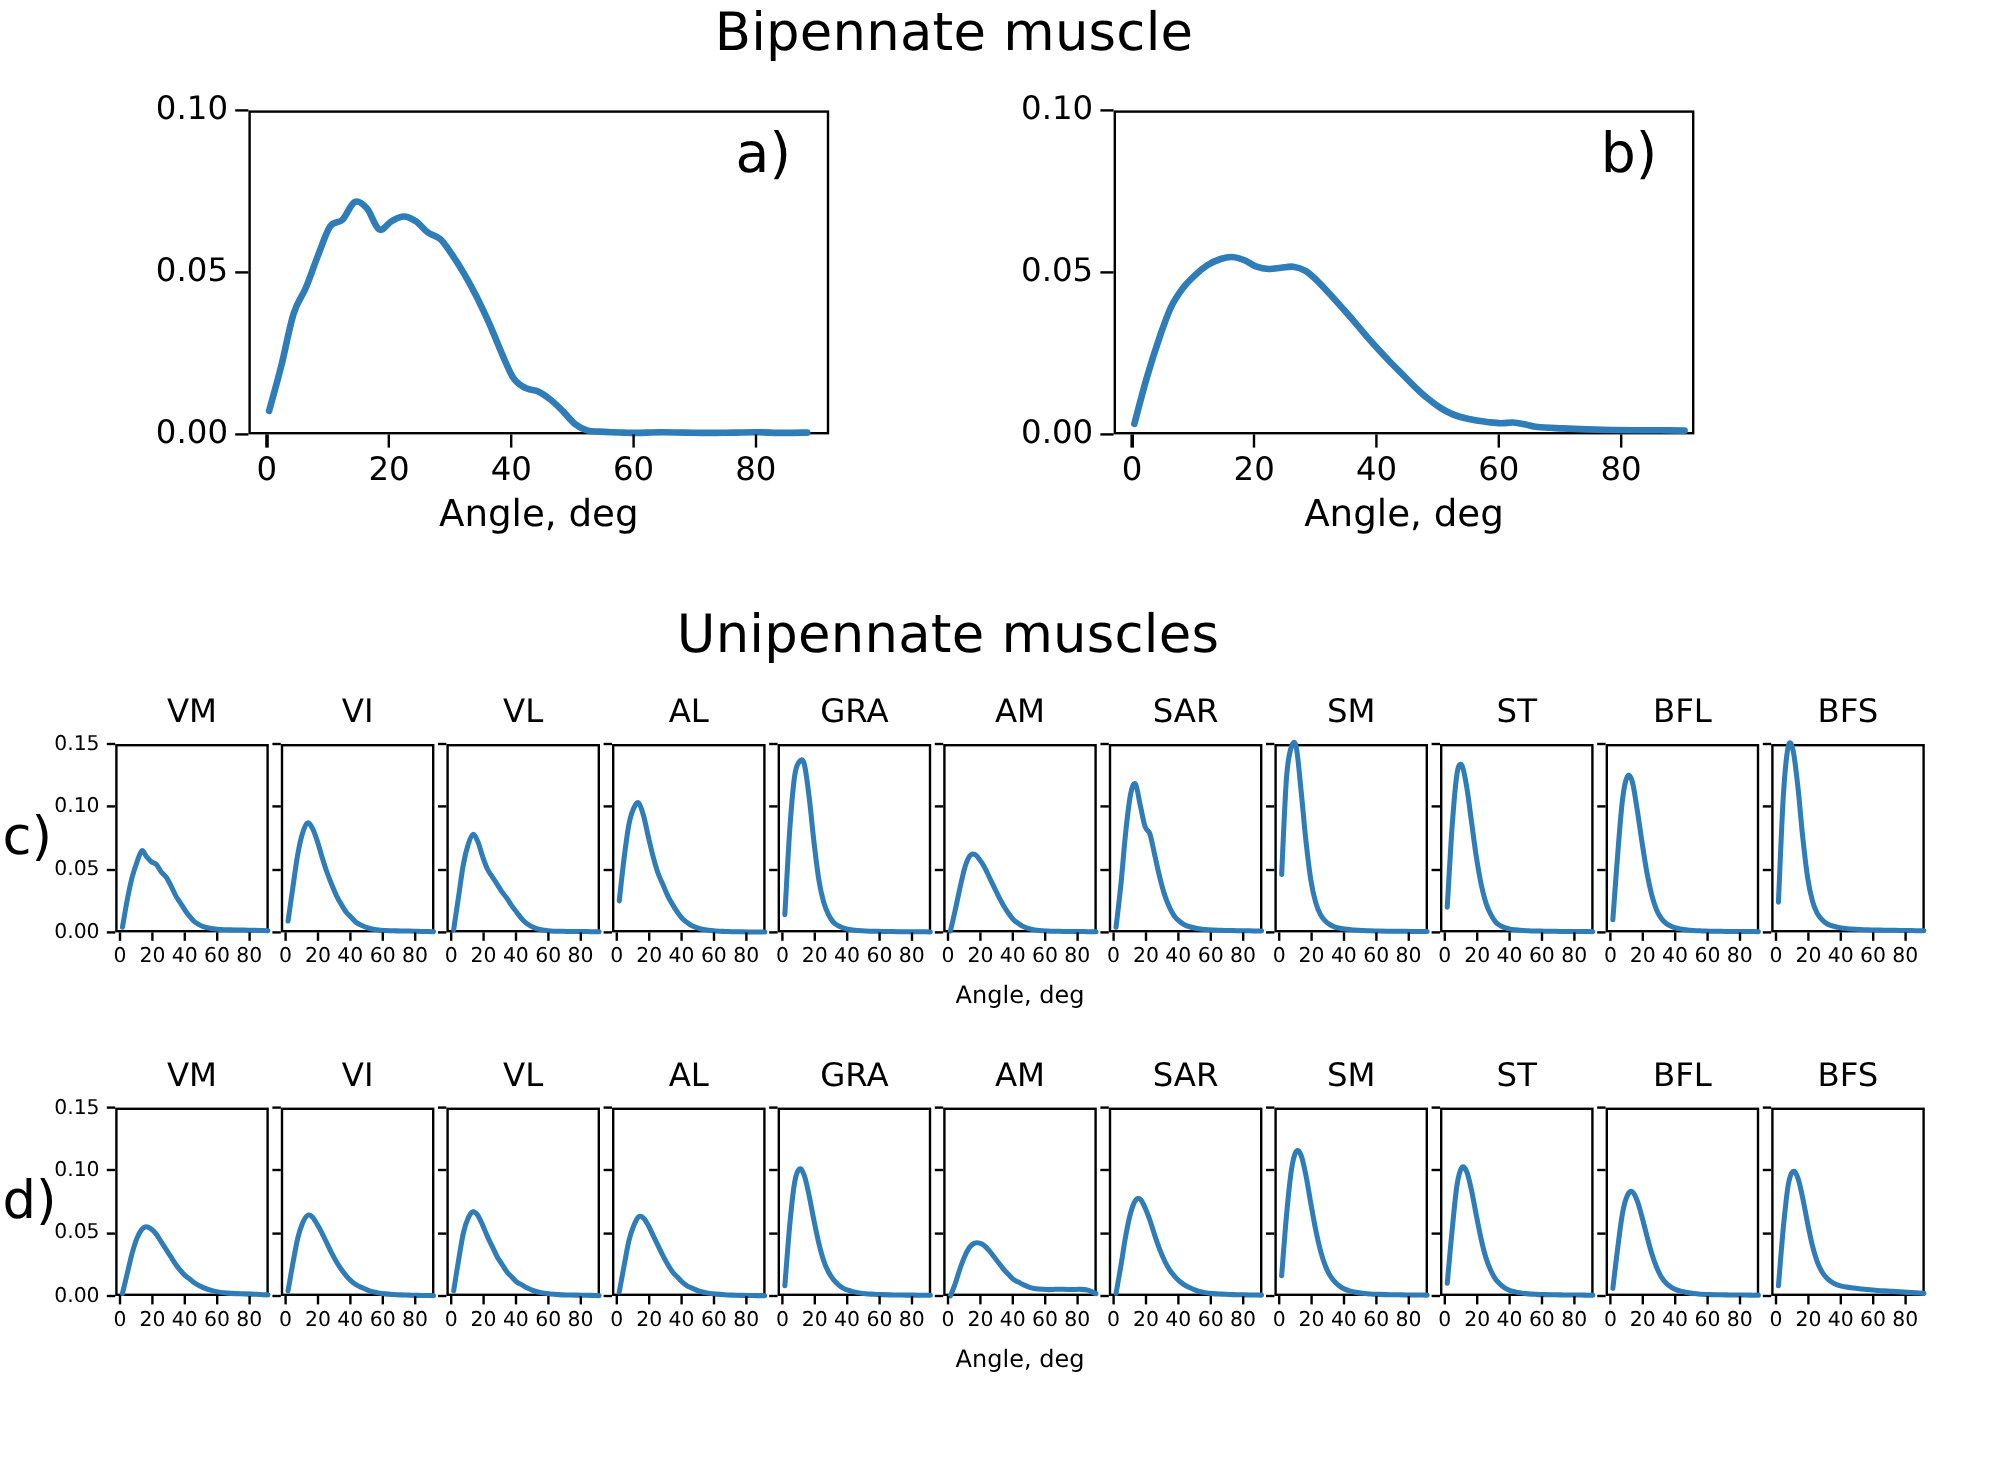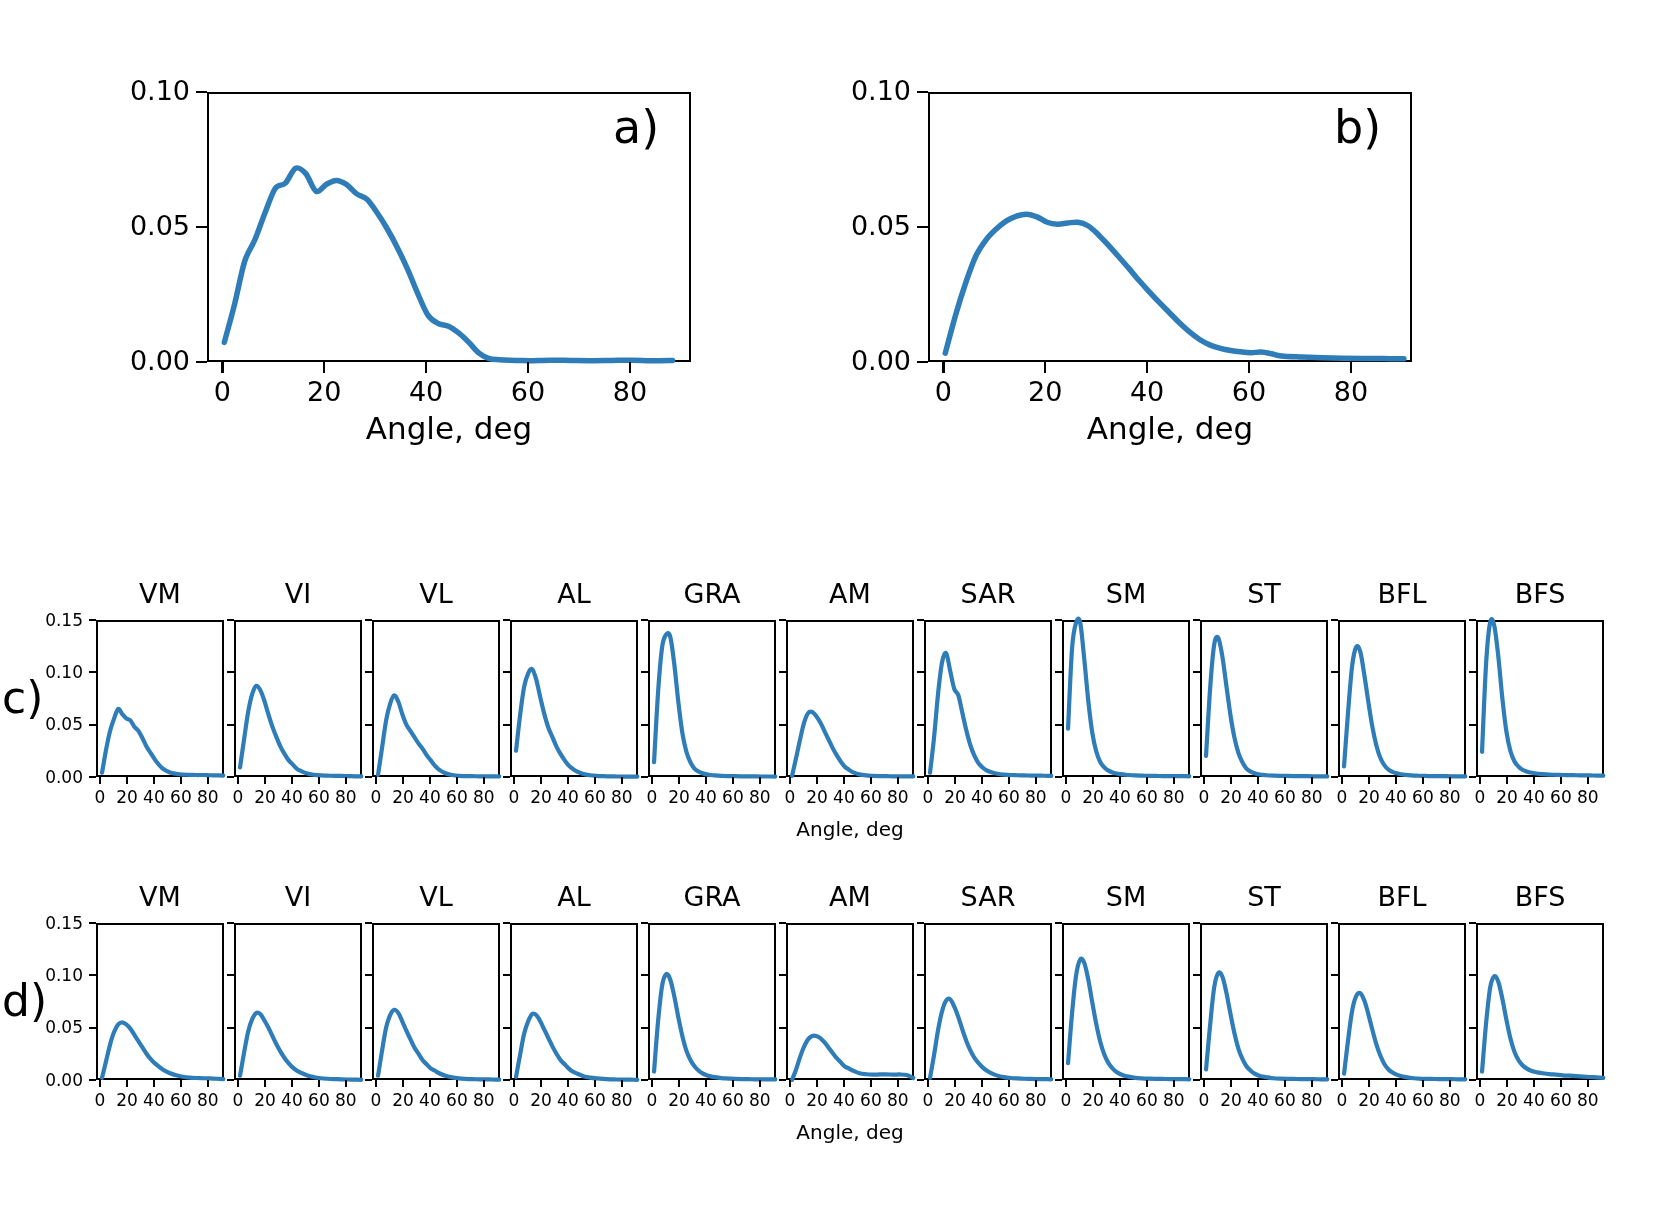--- a/index.html
+++ b/index.html
@@ -32,20 +32,22 @@
   svg{display:block;overflow:visible;}
   .curve{fill:none;stroke:#2e7cb8;stroke-width:5.5;stroke-linejoin:round;stroke-linecap:round;}
   .curve.sm{stroke-width:4.2;}
   .tickmark{position:absolute;background:#000;}
 </style>
 </head>
 <body>
 
 <div class="fig">
 
+  <div class="title-main" id="title-bipennate">Bipennate muscle</div>
+  <div class="title-main" id="title-unipennate">Unipennate muscles</div>
 
   <div id="panel-a-wrap">
       <div class="plotbox" style="left:207px;top:92px;width:484px;height:270px;">
         <svg width="484" height="270" viewBox="0 0 484 270" style="position:absolute;left:0;top:0;">
           <path d="M 15.28 248.40 C 16.98 242.10, 22.08 224.10, 25.47 210.60 C 28.87 197.10, 32.27 178.20, 35.66 167.40 C 39.06 156.60, 42.46 153.90, 45.85 145.80 C 49.25 137.70, 52.65 127.35, 56.04 118.80 C 59.44 110.25, 62.84 99.45, 66.23 94.50 C 69.63 89.55, 73.02 92.47, 76.42 89.10 C 79.82 85.72, 83.21 75.83, 86.61 74.25 C 90.01 72.68, 93.40 75.83, 96.80 79.65 C 100.20 83.48, 103.59 95.40, 106.99 97.20 C 110.39 99.00, 113.78 92.25, 117.18 90.45 C 120.58 88.65, 123.97 86.40, 127.37 86.40 C 130.76 86.40, 134.16 88.20, 137.56 90.45 C 140.95 92.70, 144.35 97.42, 147.75 99.90 C 151.14 102.38, 154.54 102.15, 157.94 105.30 C 161.33 108.45, 164.73 113.85, 168.13 118.80 C 171.52 123.75, 174.92 129.15, 178.32 135.00 C 181.71 140.85, 185.11 147.15, 188.51 153.90 C 191.90 160.65, 195.30 167.85, 198.69 175.50 C 202.09 183.15, 205.49 192.15, 208.88 199.80 C 212.28 207.45, 215.68 216.45, 219.07 221.40 C 222.47 226.35, 225.87 227.70, 229.26 229.50 C 232.66 231.30, 236.06 230.63, 239.45 232.20 C 242.85 233.77, 246.25 236.25, 249.64 238.95 C 253.04 241.65, 256.44 245.03, 259.83 248.40 C 263.23 251.78, 266.62 256.50, 270.02 259.20 C 273.42 261.90, 276.81 263.52, 280.21 264.60 C 283.61 265.68, 287.00 265.41, 290.40 265.68 C 293.80 265.95, 297.19 266.09, 300.59 266.22 C 303.99 266.36, 307.38 266.40, 310.78 266.49 C 314.18 266.58, 315.87 266.81, 320.97 266.76 C 326.06 266.71, 334.55 266.27, 341.35 266.22 C 348.14 266.18, 354.93 266.40, 361.73 266.49 C 368.52 266.58, 375.31 266.76, 382.11 266.76 C 388.90 266.76, 395.69 266.58, 402.48 266.49 C 409.28 266.40, 416.07 266.18, 422.86 266.22 C 429.66 266.27, 436.45 266.71, 443.24 266.76 C 450.04 266.81, 460.22 266.54, 463.62 266.49" class="curve" stroke="#2e7cb8"></path>
         </svg>
       </div>
       <div class="tickmark" style="left:196px;top:360.8px;width:11px;height:2.5px;"></div>
       <div class="ytick" style="left:98px;top:345.3px;width:92px;">0.00</div>
       <div class="tickmark" style="left:196px;top:225.8px;width:11px;height:2.5px;"></div>

